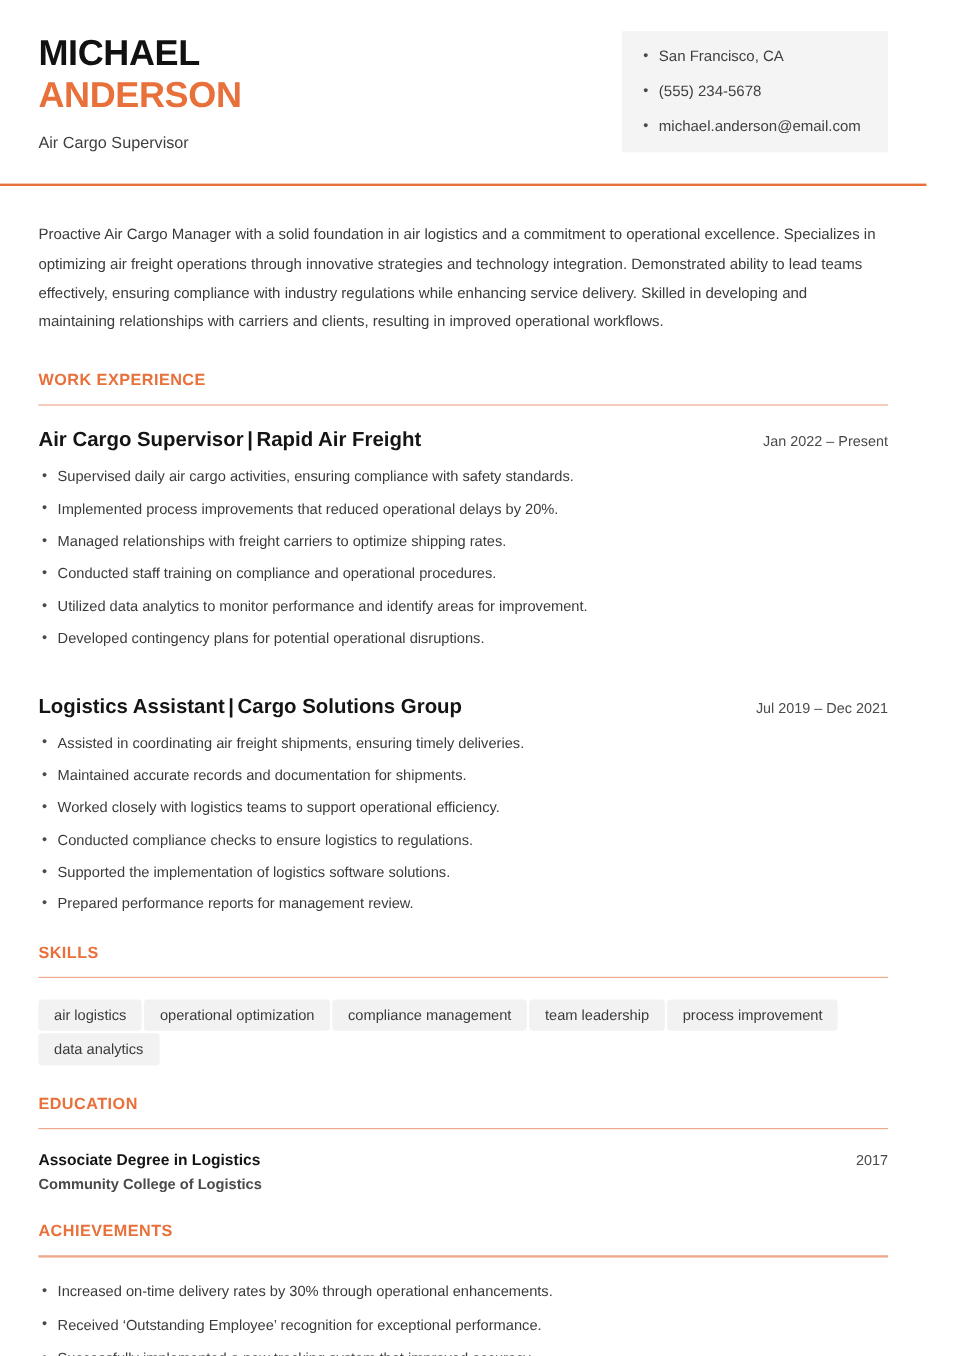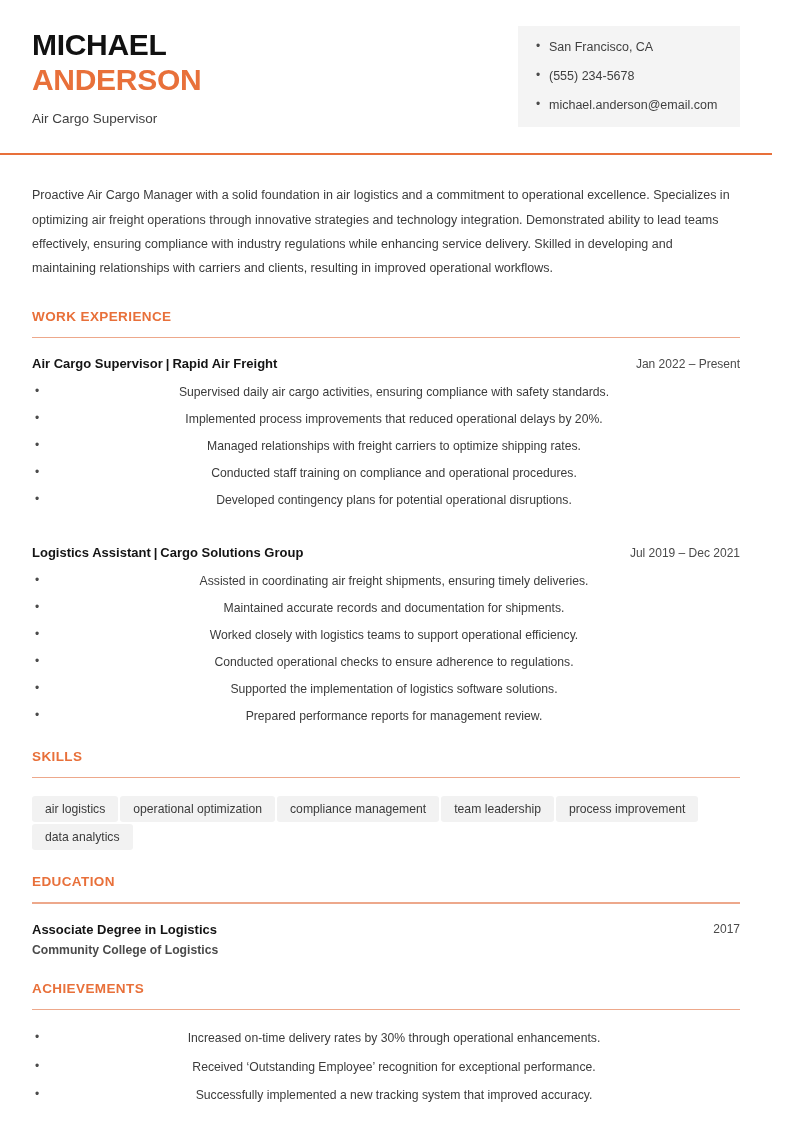--- a/index.html
+++ b/index.html
@@ -120,42 +120,41 @@
   .entry { margin-top: 18px; }
   .entry + .entry { margin-top: 37px; }
 
   .entry-top {
     display: flex;
     justify-content: space-between;
     align-items: baseline;
   }
 
   .entry-title {
-    font-size: 13px;
+    font-size: 17px;
     font-weight: bold;
     color: #141414;
     line-height: 1.3;
   }
   .entry-sep {
     font-weight: bold;
     color: #141414;
     padding: 0 3px;
   }
 
   .entry-date {
     font-size: 12px;
     color: #4a4a4a;
     white-space: nowrap;
     padding-left: 16px;
   }
 
   .bullets {
     list-style: none;
     margin-top: 11px;
-    text-align: center;
   }
 
   .bullet {
     position: relative;
     font-size: 12.2px;
     line-height: 1.35;
     color: #3b3b3b;
     padding-left: 16px;
     margin-bottom: 10.5px;
   }
@@ -264,36 +263,37 @@
           <div class="entry-title">
             <span>Air Cargo Supervisor</span><span class="entry-sep">|</span><span>Rapid Air Freight</span>
           </div>
           <div class="entry-date">Jan 2022 – Present</div>
         </div>
         <ul class="bullets">
           <li class="bullet">Supervised daily air cargo activities, ensuring compliance with safety standards.</li>
           <li class="bullet">Implemented process improvements that reduced operational delays by 20%.</li>
           <li class="bullet">Managed relationships with freight carriers to optimize shipping rates.</li>
           <li class="bullet">Conducted staff training on compliance and operational procedures.</li>
+          <li class="bullet">Utilized data analytics to monitor performance and identify areas for improvement.</li>
           <li class="bullet">Developed contingency plans for potential operational disruptions.</li>
         </ul>
       </div>
 
       <div class="entry">
         <div class="entry-top">
           <div class="entry-title">
             <span>Logistics Assistant</span><span class="entry-sep">|</span><span>Cargo Solutions Group</span>
           </div>
           <div class="entry-date">Jul 2019 – Dec 2021</div>
         </div>
         <ul class="bullets">
           <li class="bullet">Assisted in coordinating air freight shipments, ensuring timely deliveries.</li>
           <li class="bullet">Maintained accurate records and documentation for shipments.</li>
           <li class="bullet">Worked closely with logistics teams to support operational efficiency.</li>
-          <li class="bullet">Conducted operational checks to ensure adherence to regulations.</li>
+          <li class="bullet">Conducted compliance checks to ensure logistics to regulations.</li>
           <li class="bullet">Supported the implementation of logistics software solutions.</li>
           <li class="bullet">Prepared performance reports for management review.</li>
         </ul>
       </div>
     </div>
 
     <div class="section">
       <div class="section-heading">SKILLS</div>
       <div class="section-rule"></div>
       <div class="tags">

